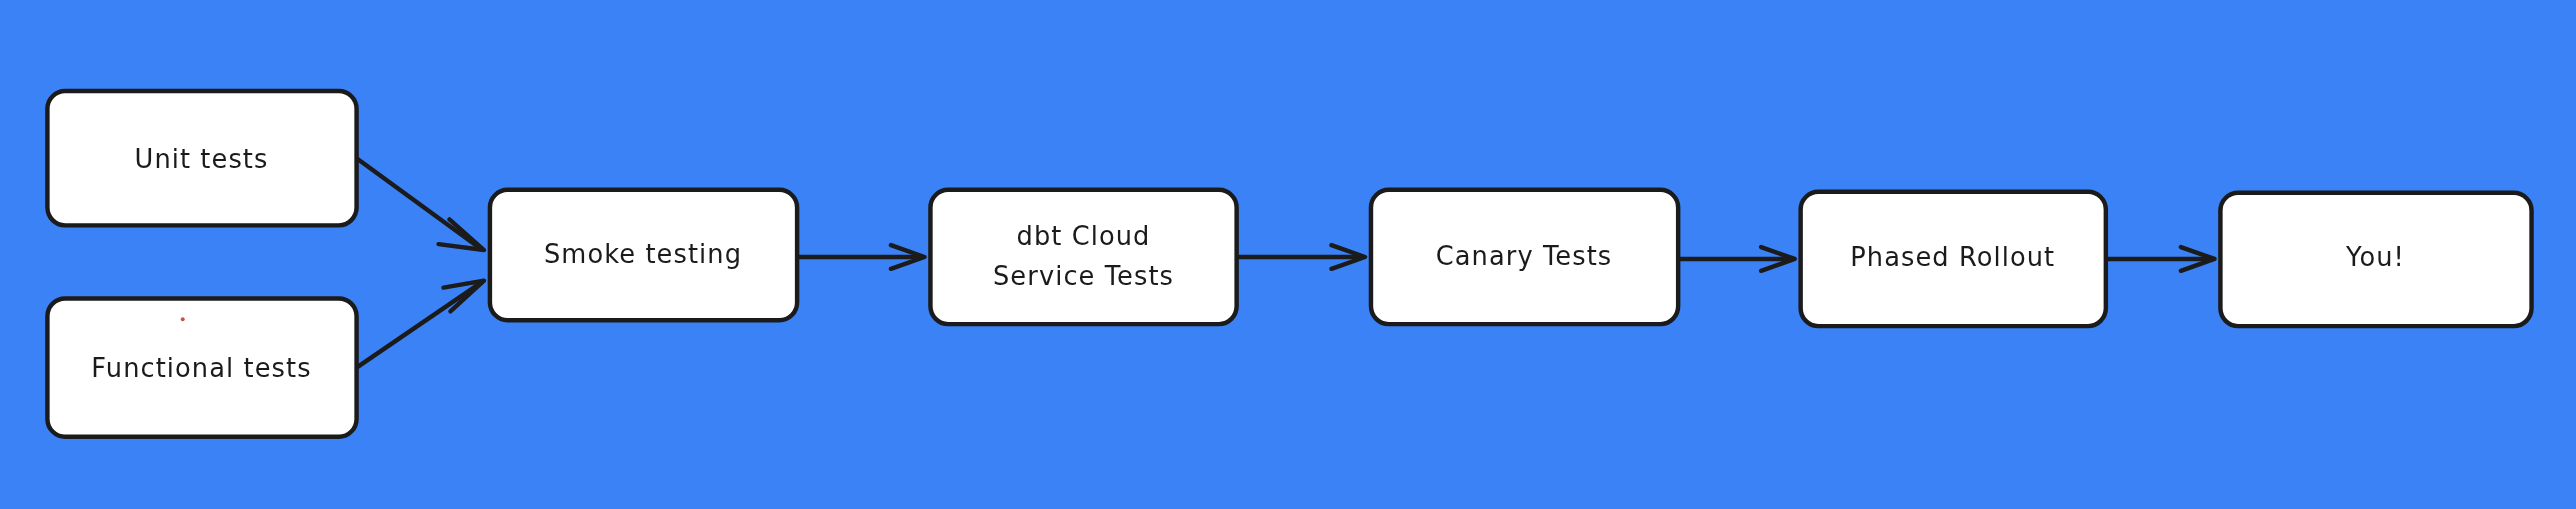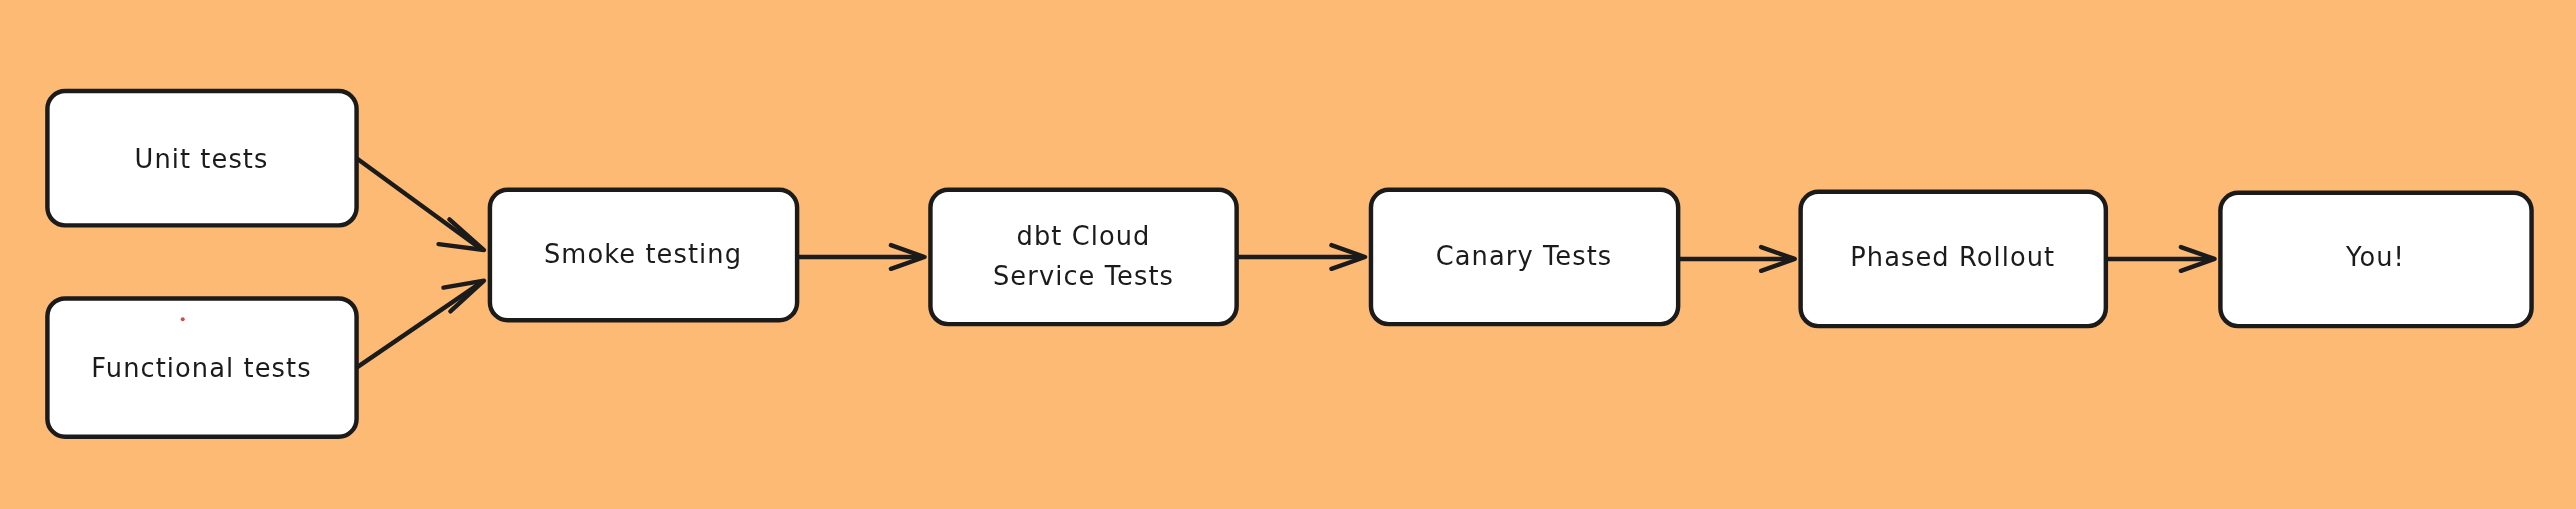--- a/index.html
+++ b/index.html
@@ -11,21 +11,21 @@
   body {
     width: 2576px;
     height: 510px;
     overflow: hidden;
     font-family: "DejaVu Sans", sans-serif;
   }
   #diagram-root {
     position: relative;
     width: 2576px;
     height: 510px;
-    background: #fdba74;
+    background: #3b82f6;
   }
   #flow-svg {
     position: absolute;
     top: 0;
     left: 0;
     width: 2576px;
     height: 510px;
     display: block;
   }
   .node-rect {

